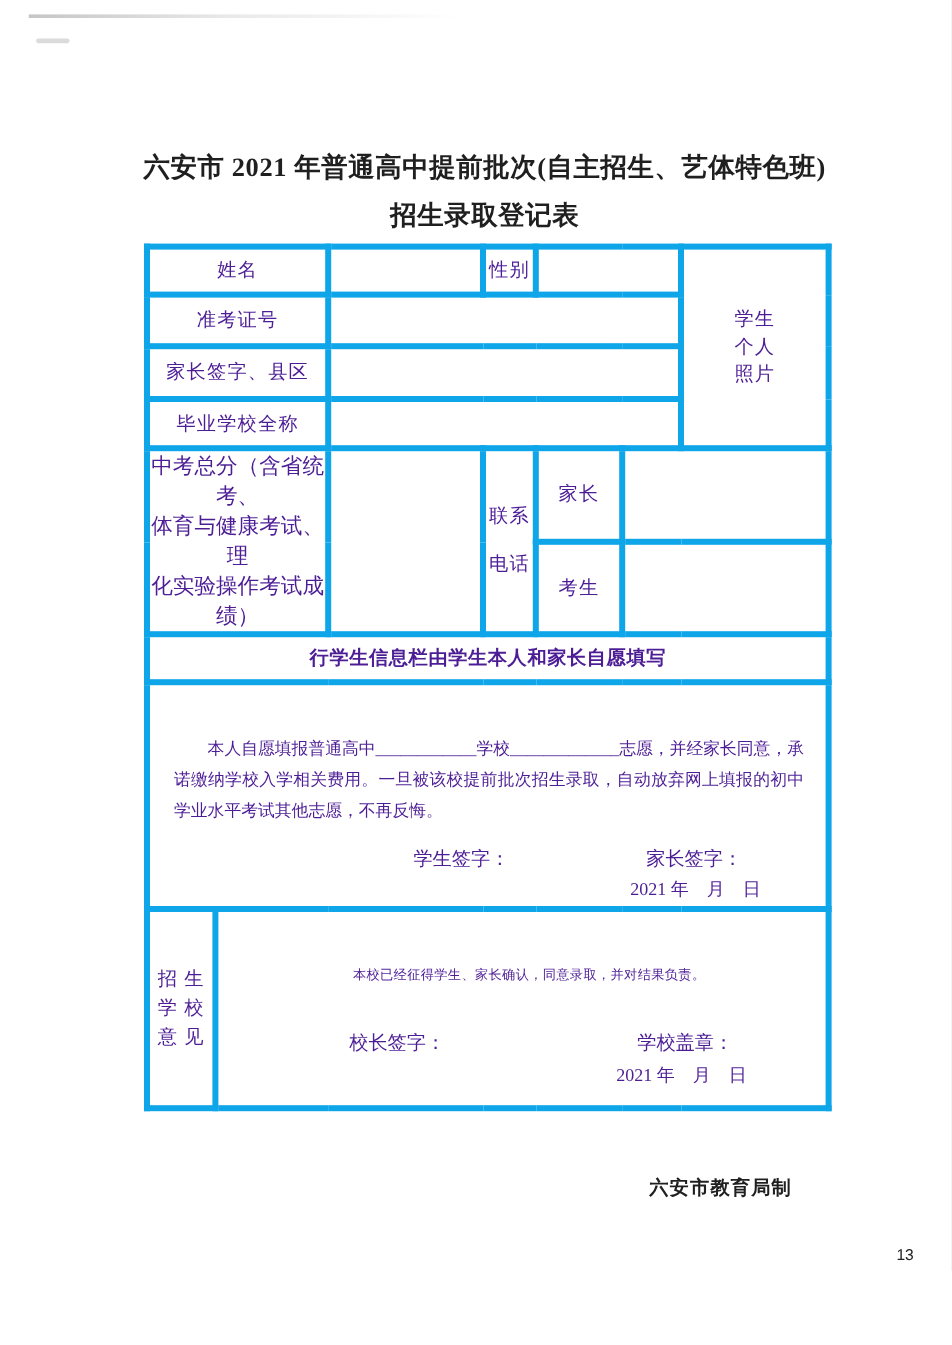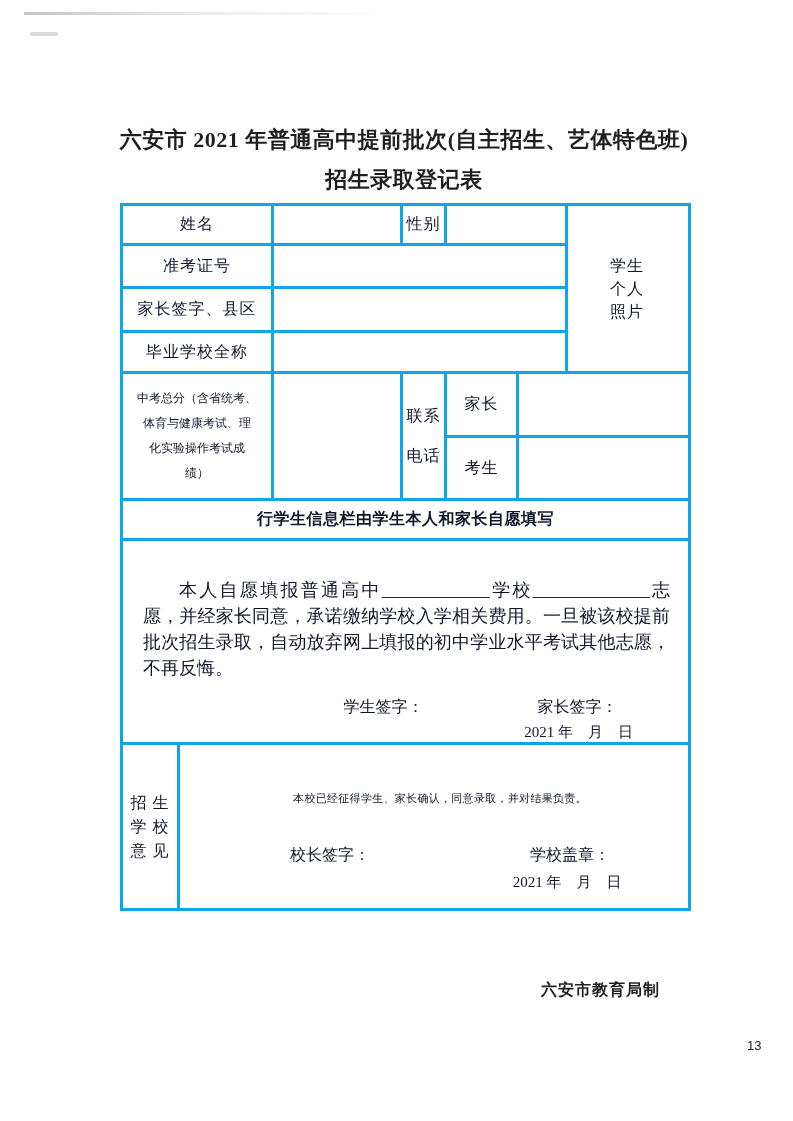--- a/index.html
+++ b/index.html
@@ -15,38 +15,38 @@
   
   .artifact1{position:absolute;top:12px;left:24px;width:360px;height:3px;
     background:linear-gradient(90deg,rgba(140,140,140,.5),rgba(180,180,180,.3) 45%,rgba(210,210,210,0));}
   .artifact2{position:absolute;top:32px;left:30px;width:28px;height:4px;background:rgba(175,175,175,.45);border-radius:2px;}
 
   .title{position:absolute;left:112px;top:120px;width:584px;text-align:center;
     font-weight:bold;font-size:22px;line-height:40px;letter-spacing:.5px;}
 
   table.form{position:absolute;left:120px;top:203px;width:568px;
     border-collapse:collapse;table-layout:fixed;}
-  table.form td{border:3px solid #0ea5e9;padding:0;text-align:center;
-    vertical-align:middle;font-size:16px;color:#0f172a;overflow:hidden;}
+  table.form td{border:5px solid #0ea5e9;padding:0;text-align:center;
+    vertical-align:middle;font-size:16px;color:#4c1d95;overflow:hidden;}
 
   td.lbl{letter-spacing:1px;}
   td.blank{background:#fff;}
 
   .photo-txt{padding-left:42px;text-align:left;line-height:23px;font-size:16px;letter-spacing:1px;}
 
   td.score-lbl{letter-spacing:0;}
-  .score-txt div{font-size:12px;line-height:25px;letter-spacing:0;}
+  .score-txt div{font-size:18px;line-height:25px;letter-spacing:0;}
 
   .contact-txt{display:flex;flex-direction:column;align-items:center;justify-content:center;gap:22px;}
   .contact-txt div{font-size:16px;letter-spacing:1px;line-height:18px;}
 
   td.notice{font-weight:bold;font-size:15px;letter-spacing:.5px;}
 
   td.pledge-cell{vertical-align:top;text-align:left;}
-  .pledge-text{margin:36px 18px 0 20px;font-size:18px;line-height:26px;
+  .pledge-text{margin:36px 18px 0 20px;font-size:14px;line-height:26px;
     text-align:justify;text-indent:2em;}
   .sig-line{margin-top:16px;font-size:16px;white-space:nowrap;}
   .student-sig{margin-left:150px;}
   .parent-sig{margin-left:110px;}
   .pledge-date{margin-left:346px;margin-top:5px;font-size:15px;}
 
   td.op-label{font-size:15px;line-height:24px;letter-spacing:1px;}
   td.op-content{vertical-align:top;text-align:left;}
   .op-statement{margin:30px 20px 0 32px;font-size:11px;letter-spacing:.3px;}
   .op-sigline{margin-top:39px;font-size:16px;white-space:nowrap;}

